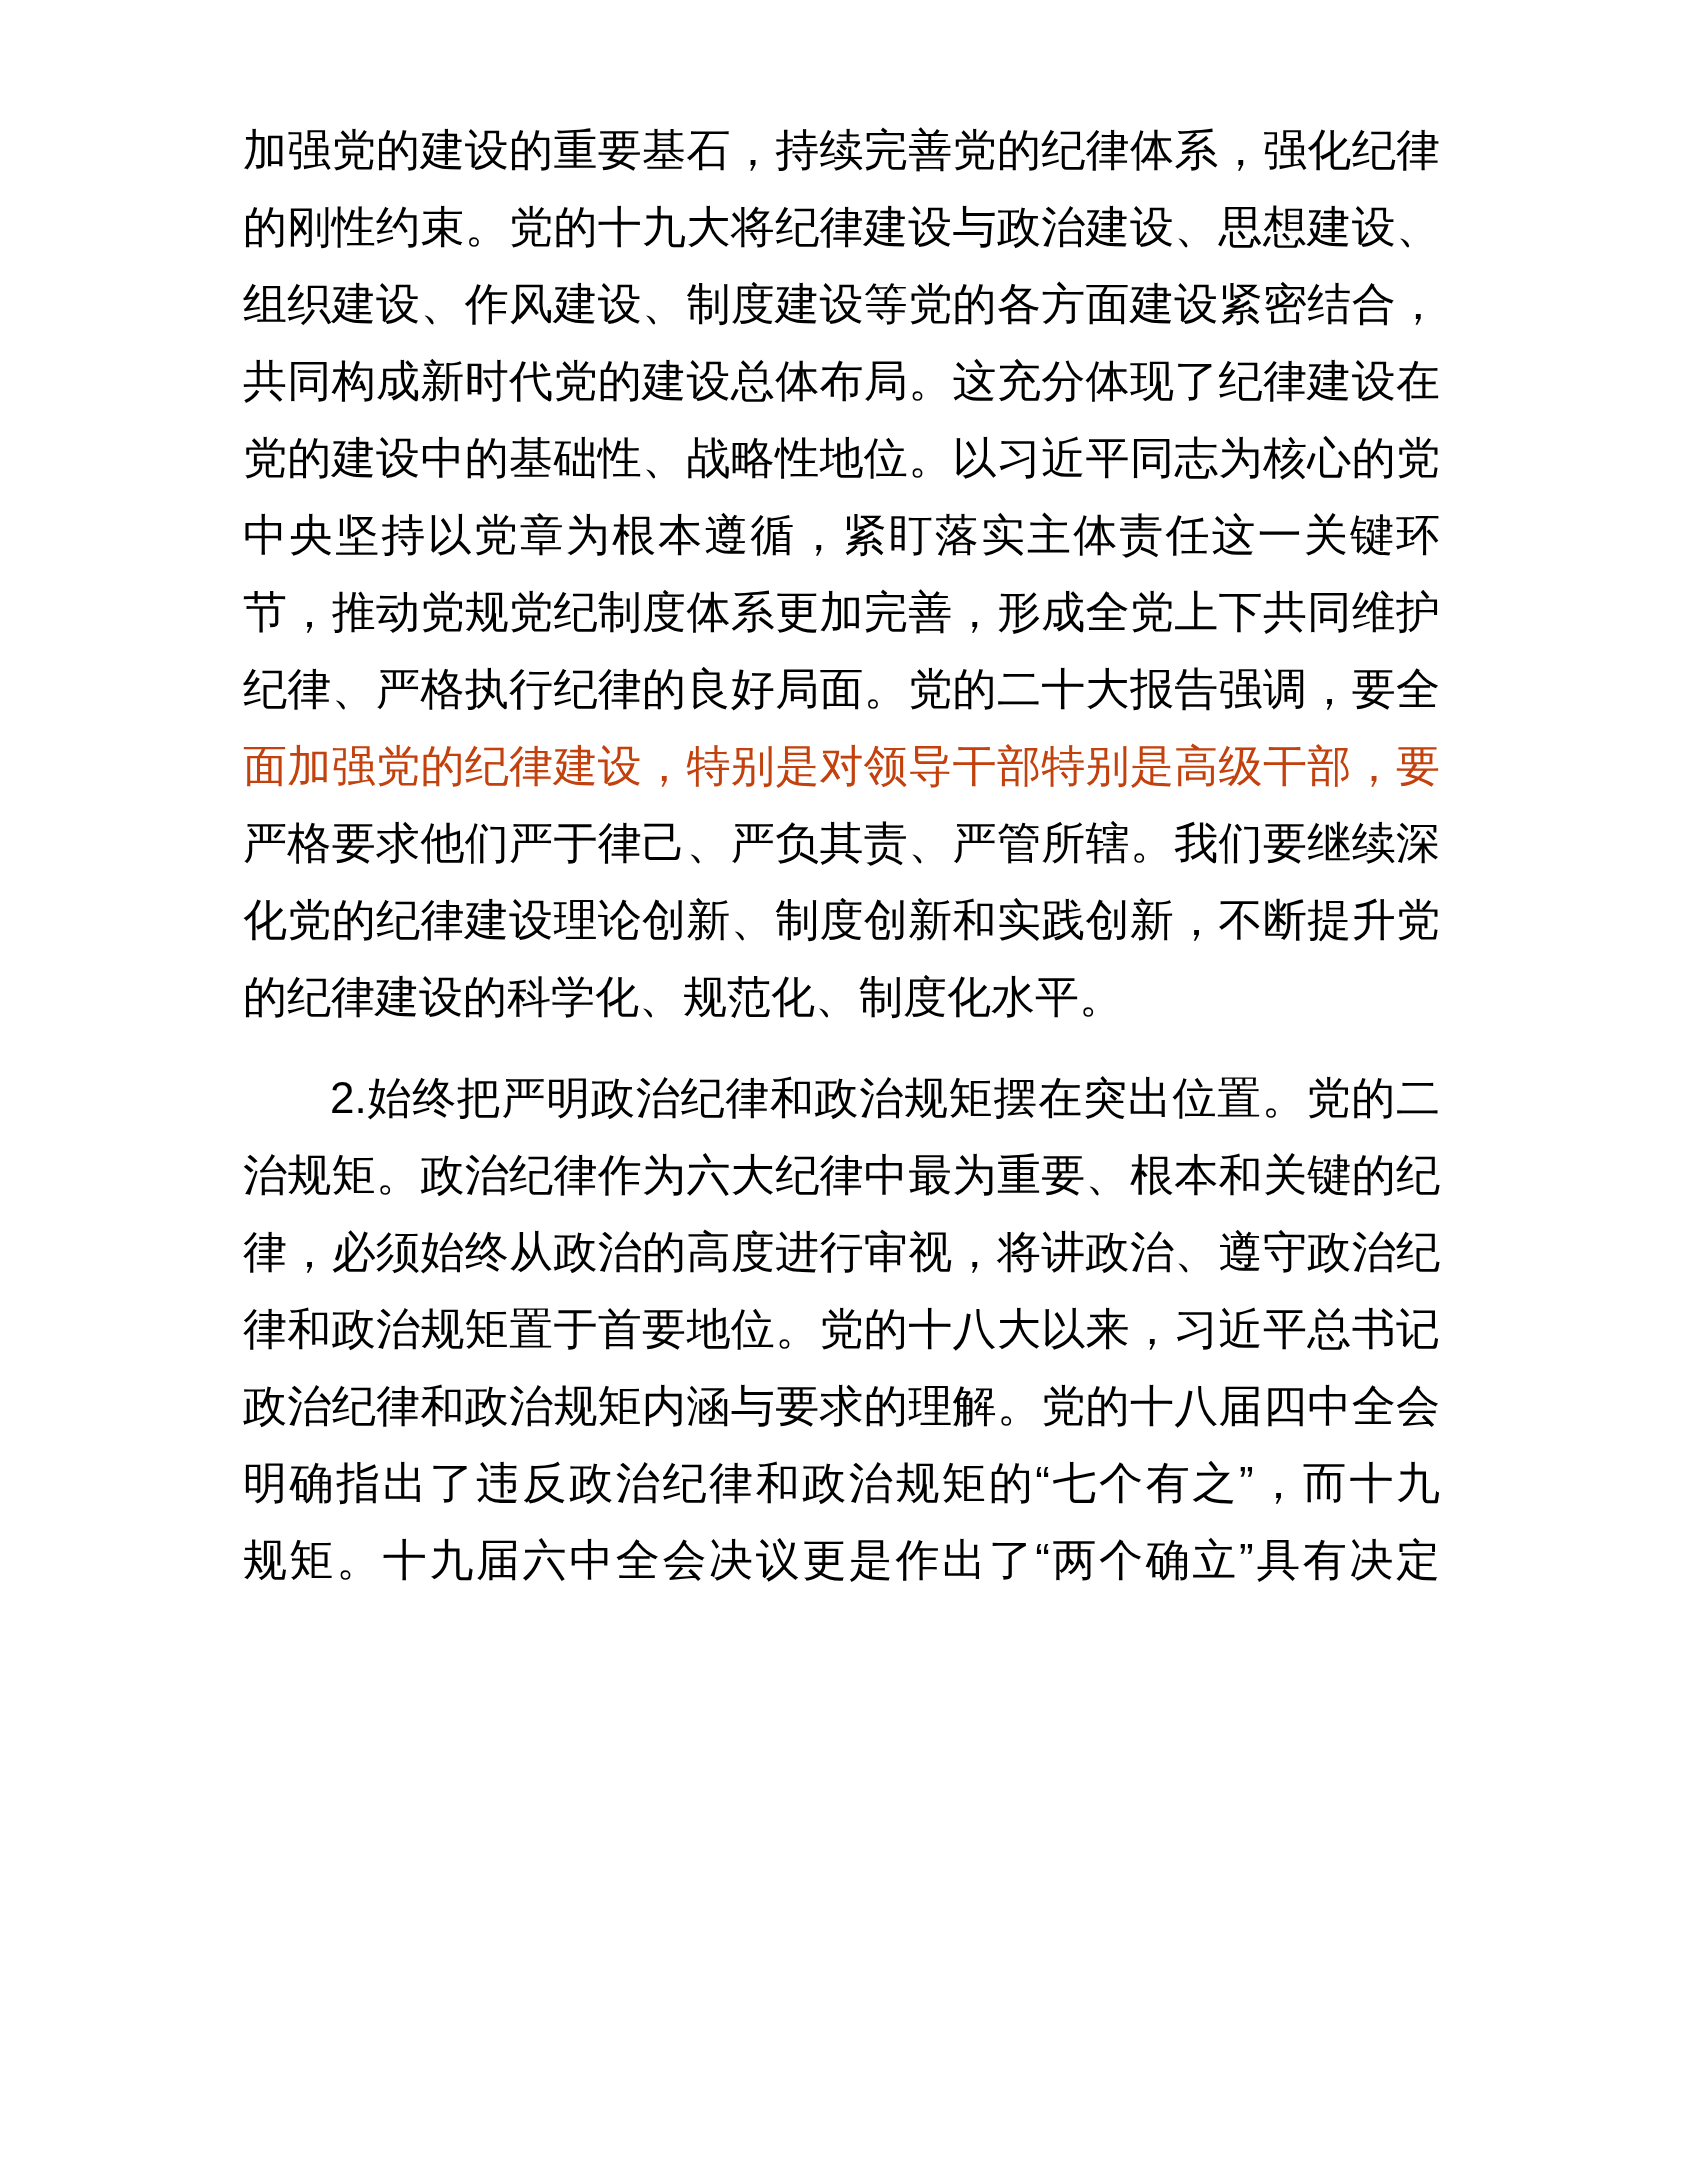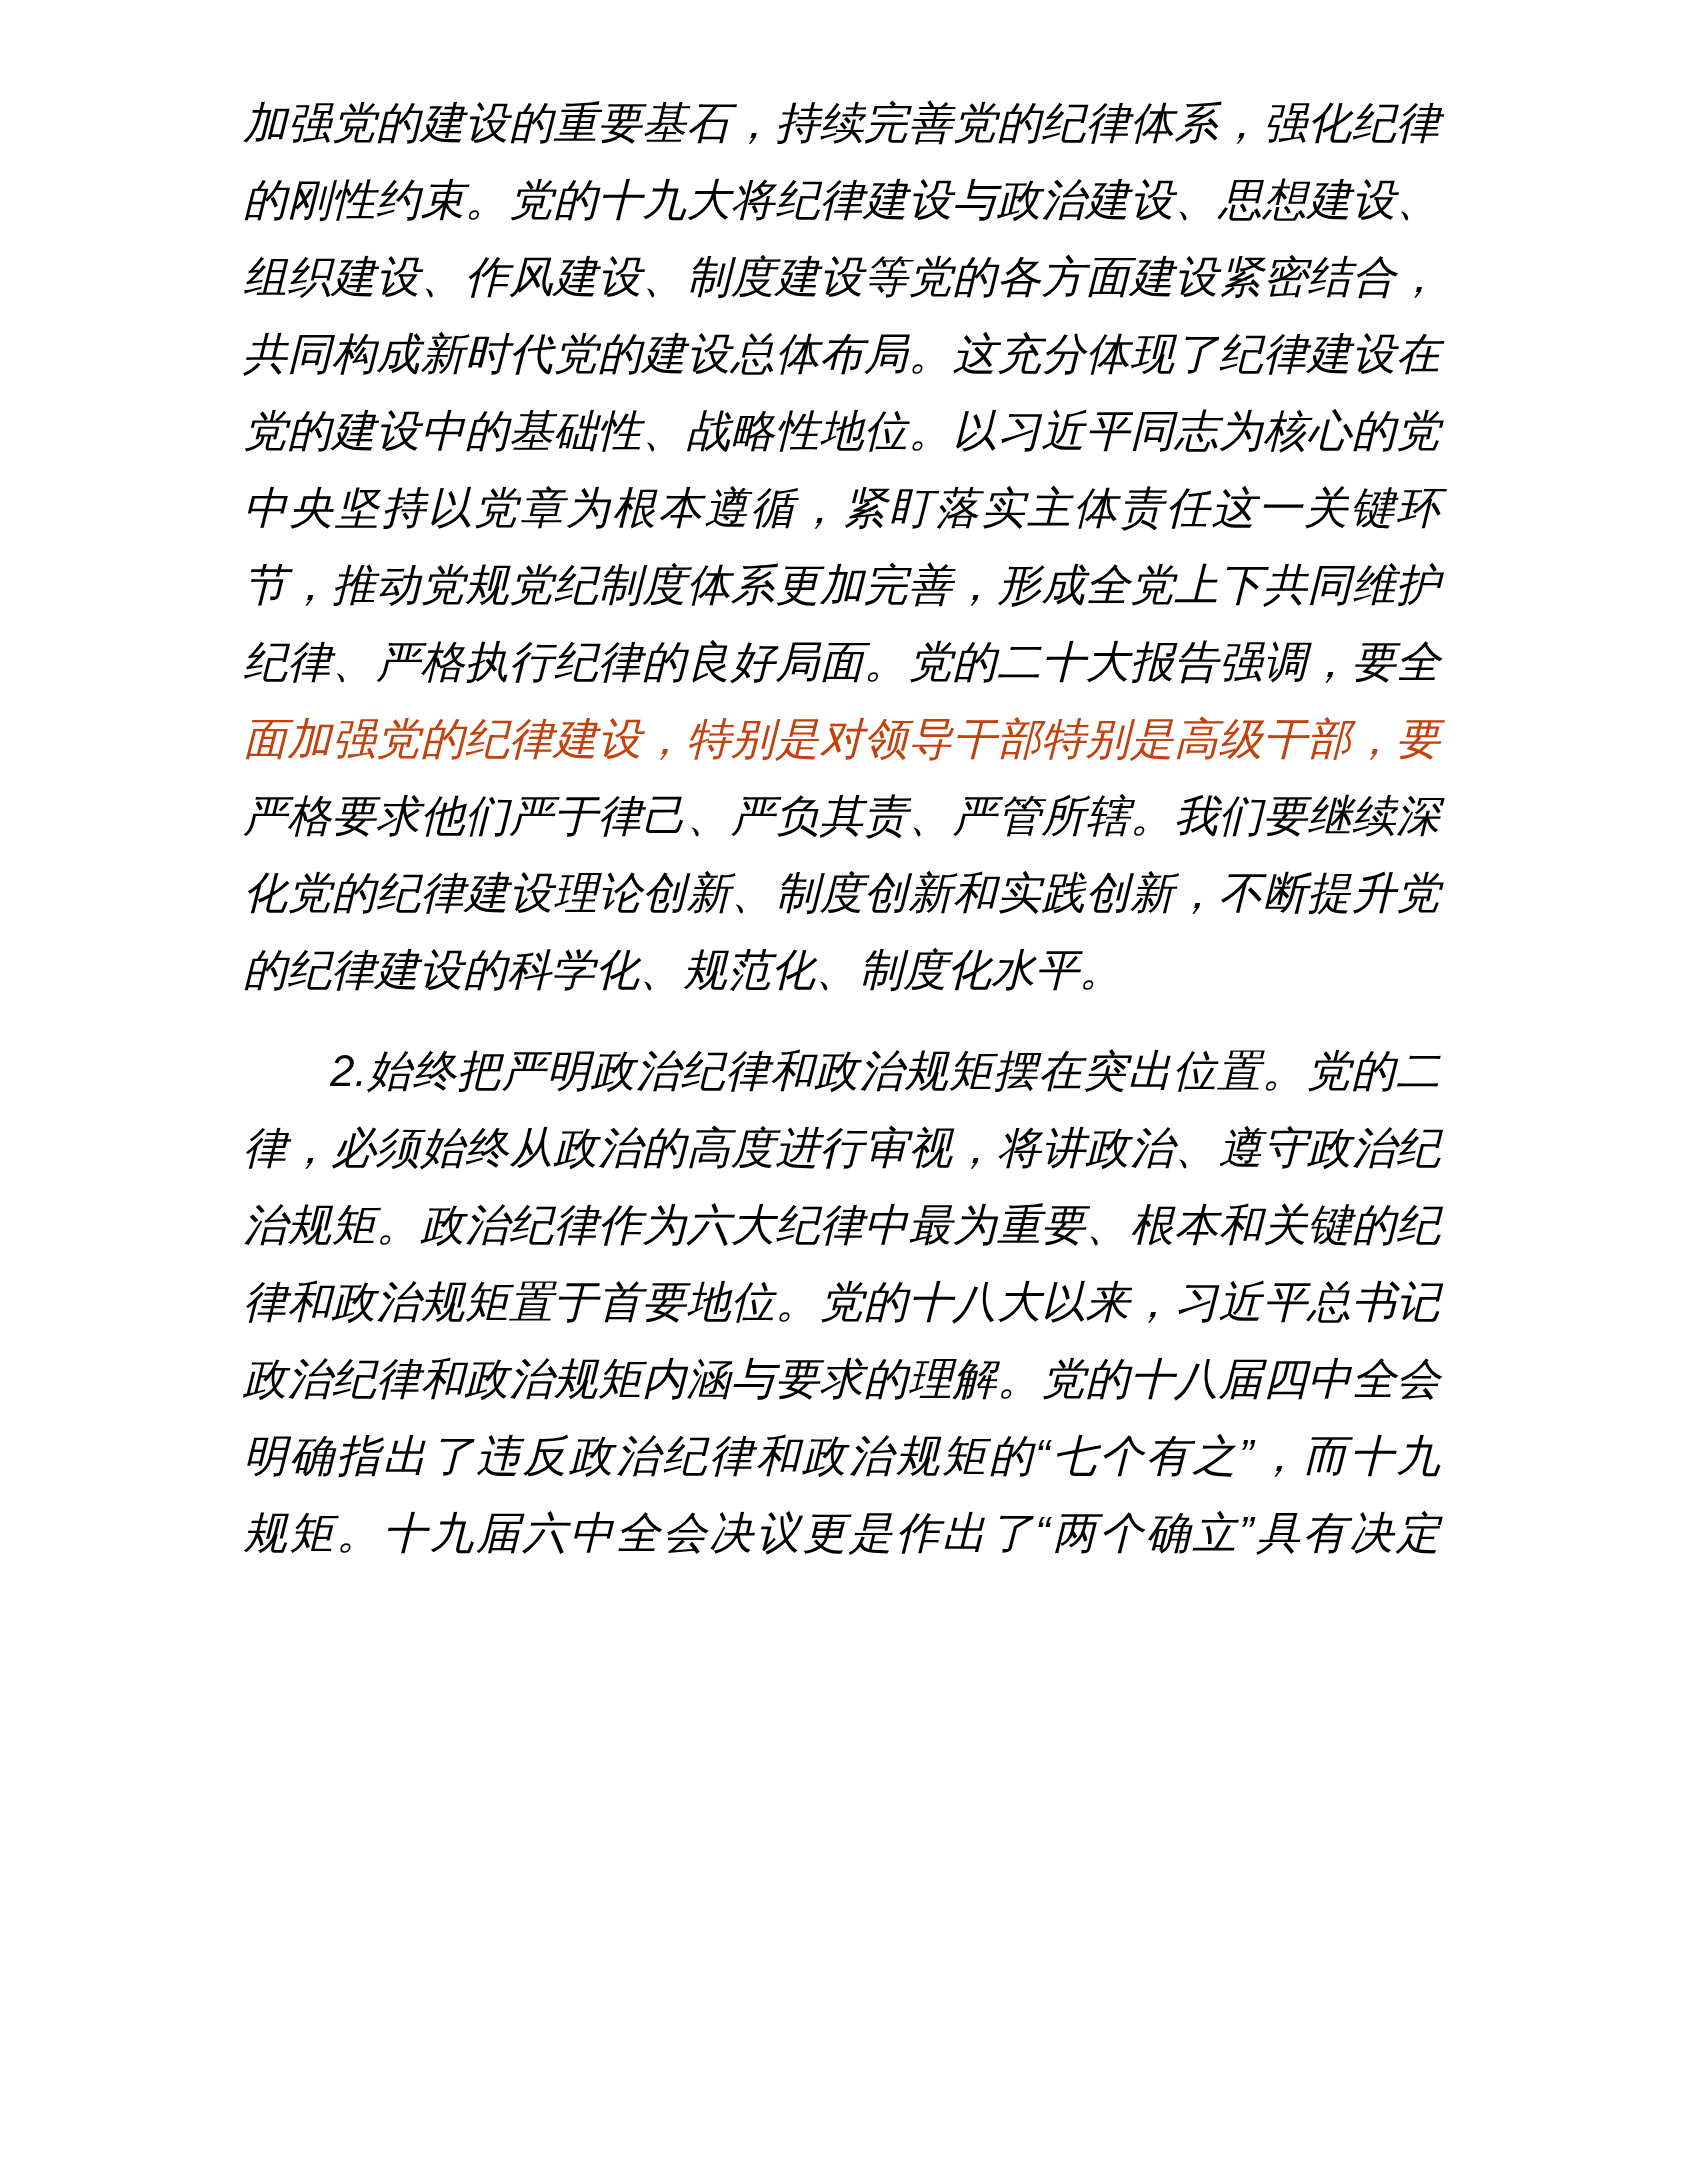--- a/index.html
+++ b/index.html
@@ -10,23 +10,22 @@
   body {
     width: 1683px;
     height: 2178px;
     position: relative;
     overflow: hidden;
   }
   .doc-page {
     box-sizing: border-box;
     width: 1683px;
     height: 2178px;
-    padding: 84px 243px 0 243px;
+    padding: 111px 243px 0 243px;
     background: #ffffff;
-    font-style: italic;
   }
   .para {
     margin: 0;
   }
   .para.spaced {
     margin-top: 24px;
   }
   .line {
     font-family: "Liberation Sans", "DejaVu Sans", sans-serif;
     font-size: 44px;
@@ -58,21 +57,21 @@
       <div class="line" style="color: rgb(0, 0, 0);">中央坚持以党章为根本遵循，紧盯落实主体责任这一关键环</div>
       <div class="line" style="color: rgb(0, 0, 0);">节，推动党规党纪制度体系更加完善，形成全党上下共同维护</div>
       <div class="line" style="color: rgb(0, 0, 0);">纪律、严格执行纪律的良好局面。党的二十大报告强调，要全</div>
       <div class="line" style="color: #c2410c;">面加强党的纪律建设，特别是对领导干部特别是高级干部，要</div>
       <div class="line" style="color: rgb(0, 0, 0);">严格要求他们严于律己、严负其责、严管所辖。我们要继续深</div>
       <div class="line" style="color: rgb(0, 0, 0);">化党的纪律建设理论创新、制度创新和实践创新，不断提升党</div>
       <div class="line noJustifyLast" style="color: rgb(0, 0, 0);">的纪律建设的科学化、规范化、制度化水平。</div>
     </div>
     <div class="para spaced">
       <div class="line indent" style="color: rgb(0, 0, 0);">2.始终把严明政治纪律和政治规矩摆在突出位置。党的二</div>
+      <div class="line" style="color: rgb(0, 0, 0);">治规矩。政治纪律作为六大纪律中最为重要、根本和关键的纪</div>
       <div class="line" style="color: rgb(0, 0, 0);">律，必须始终从政治的高度进行审视，将讲政治、遵守政治纪</div>
-      <div class="line" style="color: rgb(0, 0, 0);">治规矩。政治纪律作为六大纪律中最为重要、根本和关键的纪</div>
       <div class="line" style="color: rgb(0, 0, 0);">律和政治规矩置于首要地位。党的十八大以来，习近平总书记</div>
       <div class="line" style="color: rgb(0, 0, 0);">政治纪律和政治规矩内涵与要求的理解。党的十八届四中全会</div>
       <div class="line" style="color: rgb(0, 0, 0);">明确指出了违反政治纪律和政治规矩的“七个有之”，而十九</div>
       <div class="line" style="color: rgb(0, 0, 0);">规矩。十九届六中全会决议更是作出了“两个确立”具有决定</div>
     </div>
   </div>
 
 
 </body></html>

